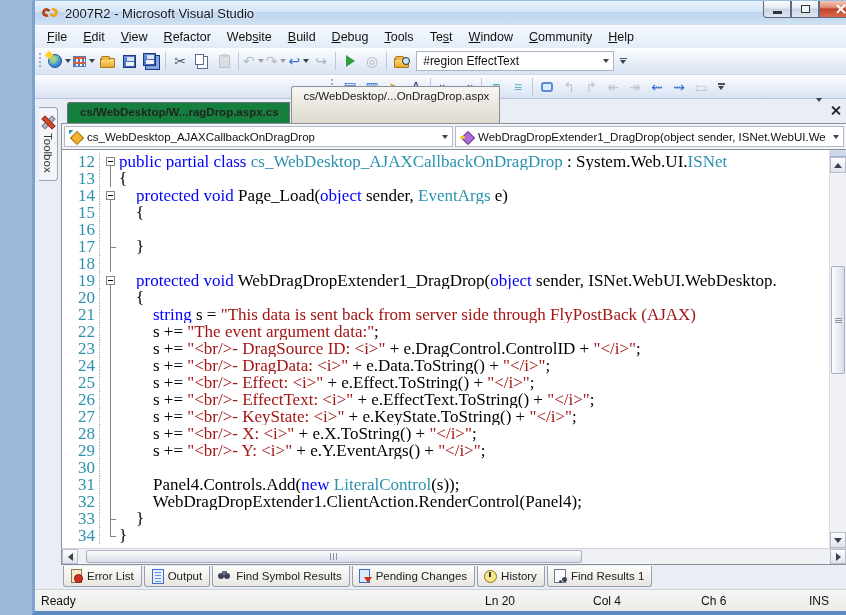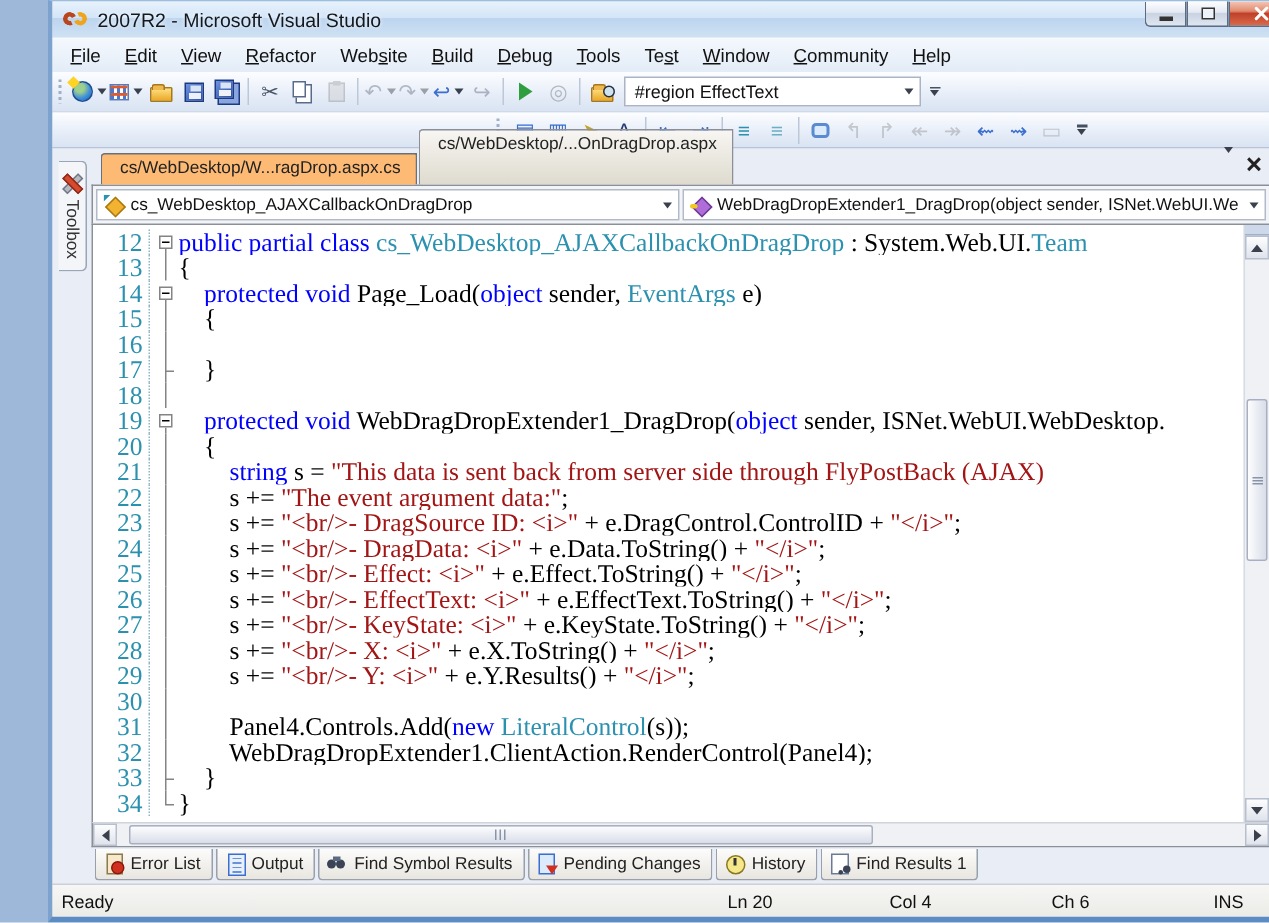--- a/index.html
+++ b/index.html
@@ -92,21 +92,21 @@
   .ic-props::after { content:""; position:absolute; right:0; bottom:0; width:6px; height:6px; background:#f8c828; border:1px solid #a88410; transform:rotate(45deg); }
   .ic-teamexp::before { content:""; position:absolute; left:1px; top:2px; width:10px; height:11px; background:#3a78d0; border:1px solid #1c4a90; }
   .ic-teamexp::after { content:""; position:absolute; right:0; bottom:0; width:7px; height:6px; background:#d04028; border:1px solid #8a2010; }
 
   .center-col { flex:1 1 auto; display:flex; flex-direction:column; min-width:0; padding-top:3px; }
 
   
   .tabstrip { height:21px; flex:0 0 21px; display:flex; align-items:flex-end; padding-left:6px; position:relative; }
   .doc-tab { font-size:11.5px; color:#222; padding:3px 10px 3px 12px; border:1px solid #8a8f98; border-bottom:none; border-radius:3px 0 0 0;
     background:linear-gradient(#f8f6f3,#dedace); margin-right:1px; height:37px; white-space:nowrap; }
-  .doc-tab.active { background:#fdba74; font-weight:normal; height:21px; z-index:2; border-color:#6a7078; }
+  .doc-tab.active { background:#15803d; font-weight:bold; height:21px; z-index:2; border-color:#6a7078; }
   .tabctrl { position:absolute; right:6px; bottom:3px; display:flex; gap:8px; align-items:center; }
   .tabctrl .x { width:11px; height:11px; position:relative; }
   .tabctrl .x::before, .tabctrl .x::after { content:""; position:absolute; left:5px; top:0; width:2px; height:11px; background:#222; }
   .tabctrl .x::before { transform:rotate(45deg); } .tabctrl .x::after { transform:rotate(-45deg); }
 
   
   .navbar { height:26px; flex:0 0 26px; display:flex; gap:2px; border:1px solid #8a8f98; border-bottom:none; background:#f2f4f8; padding:2px; }
   .nav-combo { flex:1 1 50%; min-width:0; display:flex; align-items:center; background:#fff; border:1px solid #b2bac8; font-size:11.5px; color:#111; padding-left:4px; }
   .nav-combo .val { flex:1; white-space:nowrap; overflow:hidden; }
   .nic { width:14px; height:14px; position:relative; margin-right:4px; flex:0 0 14px; }
@@ -378,38 +378,38 @@
           <span class="nic ic-method"></span>
           <span class="val">WebDragDropExtender1_DragDrop(object sender, ISNet.WebUI.We</span>
           <span class="combo-btn">
               <span class="tri-down"></span>
             </span>
         </div>
       </div>
 
       <div class="editor">
         <div class="codearea" id="code">
-            <div class="code-row"><span class="ln">12</span><span class="fold"><i class="vbelow"></i><i class="bx"></i></span><span class="ctext"><span class="tk-k">public partial class </span><span class="tk-t">cs_WebDesktop_AJAXCallbackOnDragDrop</span><span class="tk-p"> : System.Web.UI.</span><span class="tk-t">Team</span></span></div>
+            <div class="code-row"><span class="ln">12</span><span class="fold"><i class="vbelow"></i><i class="bx"></i></span><span class="ctext"><span class="tk-k">public partial class </span><span class="tk-t">cs_WebDesktop_AJAXCallbackOnDragDrop</span><span class="tk-p"> : System.Web.UI.</span><span class="tk-t">ISNet</span></span></div>
             <div class="code-row"><span class="ln">13</span><span class="fold"><i class="vfull"></i></span><span class="ctext"><span class="tk-p">{</span></span></div>
             <div class="code-row"><span class="ln">14</span><span class="fold"><i class="vbelow"></i><i class="bx"></i></span><span class="ctext"><span class="tk-p">    </span><span class="tk-k">protected void </span><span class="tk-p">Page_Load(</span><span class="tk-k">object</span><span class="tk-p"> sender, </span><span class="tk-t">EventArgs</span><span class="tk-p"> e)</span></span></div>
             <div class="code-row"><span class="ln">15</span><span class="fold"><i class="vfull"></i></span><span class="ctext"><span class="tk-p">    {</span></span></div>
             <div class="code-row"><span class="ln">16</span><span class="fold"><i class="vfull"></i></span><span class="ctext"></span></div>
             <div class="code-row"><span class="ln">17</span><span class="fold"><i class="vfull"></i><i class="hz"></i></span><span class="ctext"><span class="tk-p">    }</span></span></div>
             <div class="code-row"><span class="ln">18</span><span class="fold"><i class="vfull"></i></span><span class="ctext"></span></div>
             <div class="code-row"><span class="ln">19</span><span class="fold"><i class="vbelow"></i><i class="bx"></i></span><span class="ctext"><span class="tk-p">    </span><span class="tk-k">protected void </span><span class="tk-p">WebDragDropExtender1_DragDrop(</span><span class="tk-k">object</span><span class="tk-p"> sender, ISNet.WebUI.WebDesktop.</span></span></div>
             <div class="code-row"><span class="ln">20</span><span class="fold"><i class="vfull"></i></span><span class="ctext"><span class="tk-p">    {</span></span></div>
             <div class="code-row"><span class="ln">21</span><span class="fold"><i class="vfull"></i></span><span class="ctext"><span class="tk-p">        </span><span class="tk-k">string</span><span class="tk-p"> s = </span><span class="tk-s">"This data is sent back from server side through FlyPostBack (AJAX)</span></span></div>
             <div class="code-row"><span class="ln">22</span><span class="fold"><i class="vfull"></i></span><span class="ctext"><span class="tk-p">        s += </span><span class="tk-s">"The event argument data:"</span><span class="tk-p">;</span></span></div>
             <div class="code-row"><span class="ln">23</span><span class="fold"><i class="vfull"></i></span><span class="ctext"><span class="tk-p">        s += </span><span class="tk-s">"&lt;br/&gt;- DragSource ID: &lt;i&gt;"</span><span class="tk-p"> + e.DragControl.ControlID + </span><span class="tk-s">"&lt;/i&gt;"</span><span class="tk-p">;</span></span></div>
             <div class="code-row"><span class="ln">24</span><span class="fold"><i class="vfull"></i></span><span class="ctext"><span class="tk-p">        s += </span><span class="tk-s">"&lt;br/&gt;- DragData: &lt;i&gt;"</span><span class="tk-p"> + e.Data.ToString() + </span><span class="tk-s">"&lt;/i&gt;"</span><span class="tk-p">;</span></span></div>
             <div class="code-row"><span class="ln">25</span><span class="fold"><i class="vfull"></i></span><span class="ctext"><span class="tk-p">        s += </span><span class="tk-s">"&lt;br/&gt;- Effect: &lt;i&gt;"</span><span class="tk-p"> + e.Effect.ToString() + </span><span class="tk-s">"&lt;/i&gt;"</span><span class="tk-p">;</span></span></div>
             <div class="code-row"><span class="ln">26</span><span class="fold"><i class="vfull"></i></span><span class="ctext"><span class="tk-p">        s += </span><span class="tk-s">"&lt;br/&gt;- EffectText: &lt;i&gt;"</span><span class="tk-p"> + e.EffectText.ToString() + </span><span class="tk-s">"&lt;/i&gt;"</span><span class="tk-p">;</span></span></div>
             <div class="code-row"><span class="ln">27</span><span class="fold"><i class="vfull"></i></span><span class="ctext"><span class="tk-p">        s += </span><span class="tk-s">"&lt;br/&gt;- KeyState: &lt;i&gt;"</span><span class="tk-p"> + e.KeyState.ToString() + </span><span class="tk-s">"&lt;/i&gt;"</span><span class="tk-p">;</span></span></div>
             <div class="code-row"><span class="ln">28</span><span class="fold"><i class="vfull"></i></span><span class="ctext"><span class="tk-p">        s += </span><span class="tk-s">"&lt;br/&gt;- X: &lt;i&gt;"</span><span class="tk-p"> + e.X.ToString() + </span><span class="tk-s">"&lt;/i&gt;"</span><span class="tk-p">;</span></span></div>
-            <div class="code-row"><span class="ln">29</span><span class="fold"><i class="vfull"></i></span><span class="ctext"><span class="tk-p">        s += </span><span class="tk-s">"&lt;br/&gt;- Y: &lt;i&gt;"</span><span class="tk-p"> + e.Y.Results() + </span><span class="tk-s">"&lt;/i&gt;"</span><span class="tk-p">;</span></span></div>
+            <div class="code-row"><span class="ln">29</span><span class="fold"><i class="vfull"></i></span><span class="ctext"><span class="tk-p">        s += </span><span class="tk-s">"&lt;br/&gt;- Y: &lt;i&gt;"</span><span class="tk-p"> + e.Y.EventArgs() + </span><span class="tk-s">"&lt;/i&gt;"</span><span class="tk-p">;</span></span></div>
             <div class="code-row"><span class="ln">30</span><span class="fold"><i class="vfull"></i></span><span class="ctext"></span></div>
             <div class="code-row"><span class="ln">31</span><span class="fold"><i class="vfull"></i></span><span class="ctext"><span class="tk-p">        Panel4.Controls.Add(</span><span class="tk-k">new</span><span class="tk-p"> </span><span class="tk-t">LiteralControl</span><span class="tk-p">(s));</span></span></div>
             <div class="code-row"><span class="ln">32</span><span class="fold"><i class="vfull"></i></span><span class="ctext"><span class="tk-p">        WebDragDropExtender1.ClientAction.RenderControl(Panel4);</span></span></div>
             <div class="code-row"><span class="ln">33</span><span class="fold"><i class="vfull"></i><i class="hz"></i></span><span class="ctext"><span class="tk-p">    }</span></span></div>
             <div class="code-row"><span class="ln">34</span><span class="fold"><i class="vhalf"></i><i class="hz"></i></span><span class="ctext"><span class="tk-p">}</span></span></div>
           </div>
         <div class="vscroll">
           <div class="vsplit"></div>
           <div class="sbtn">
               <span class="tri-up"></span>

